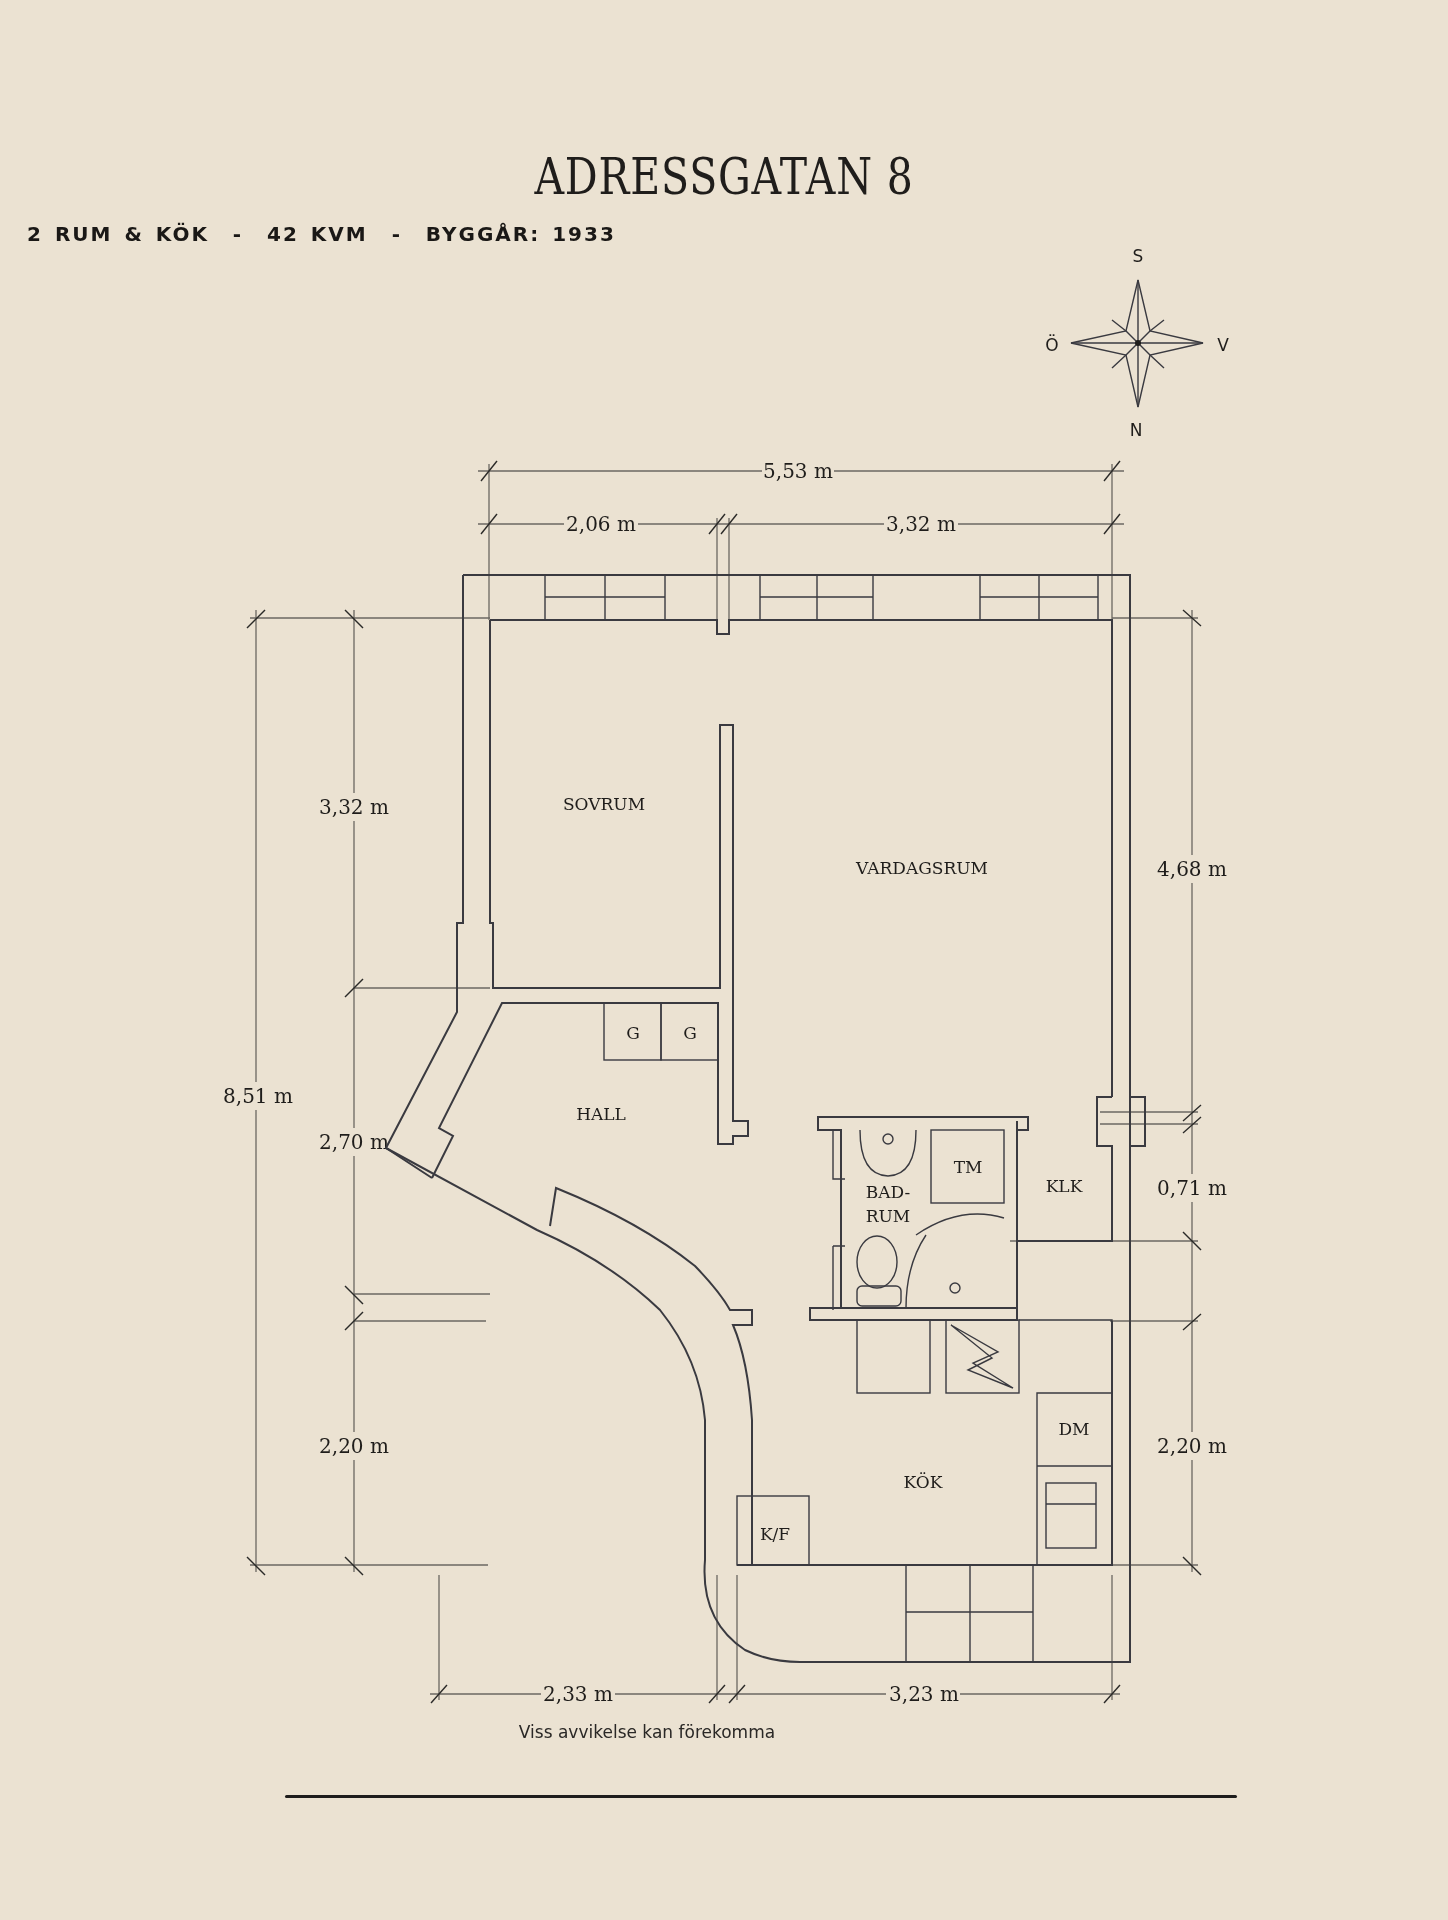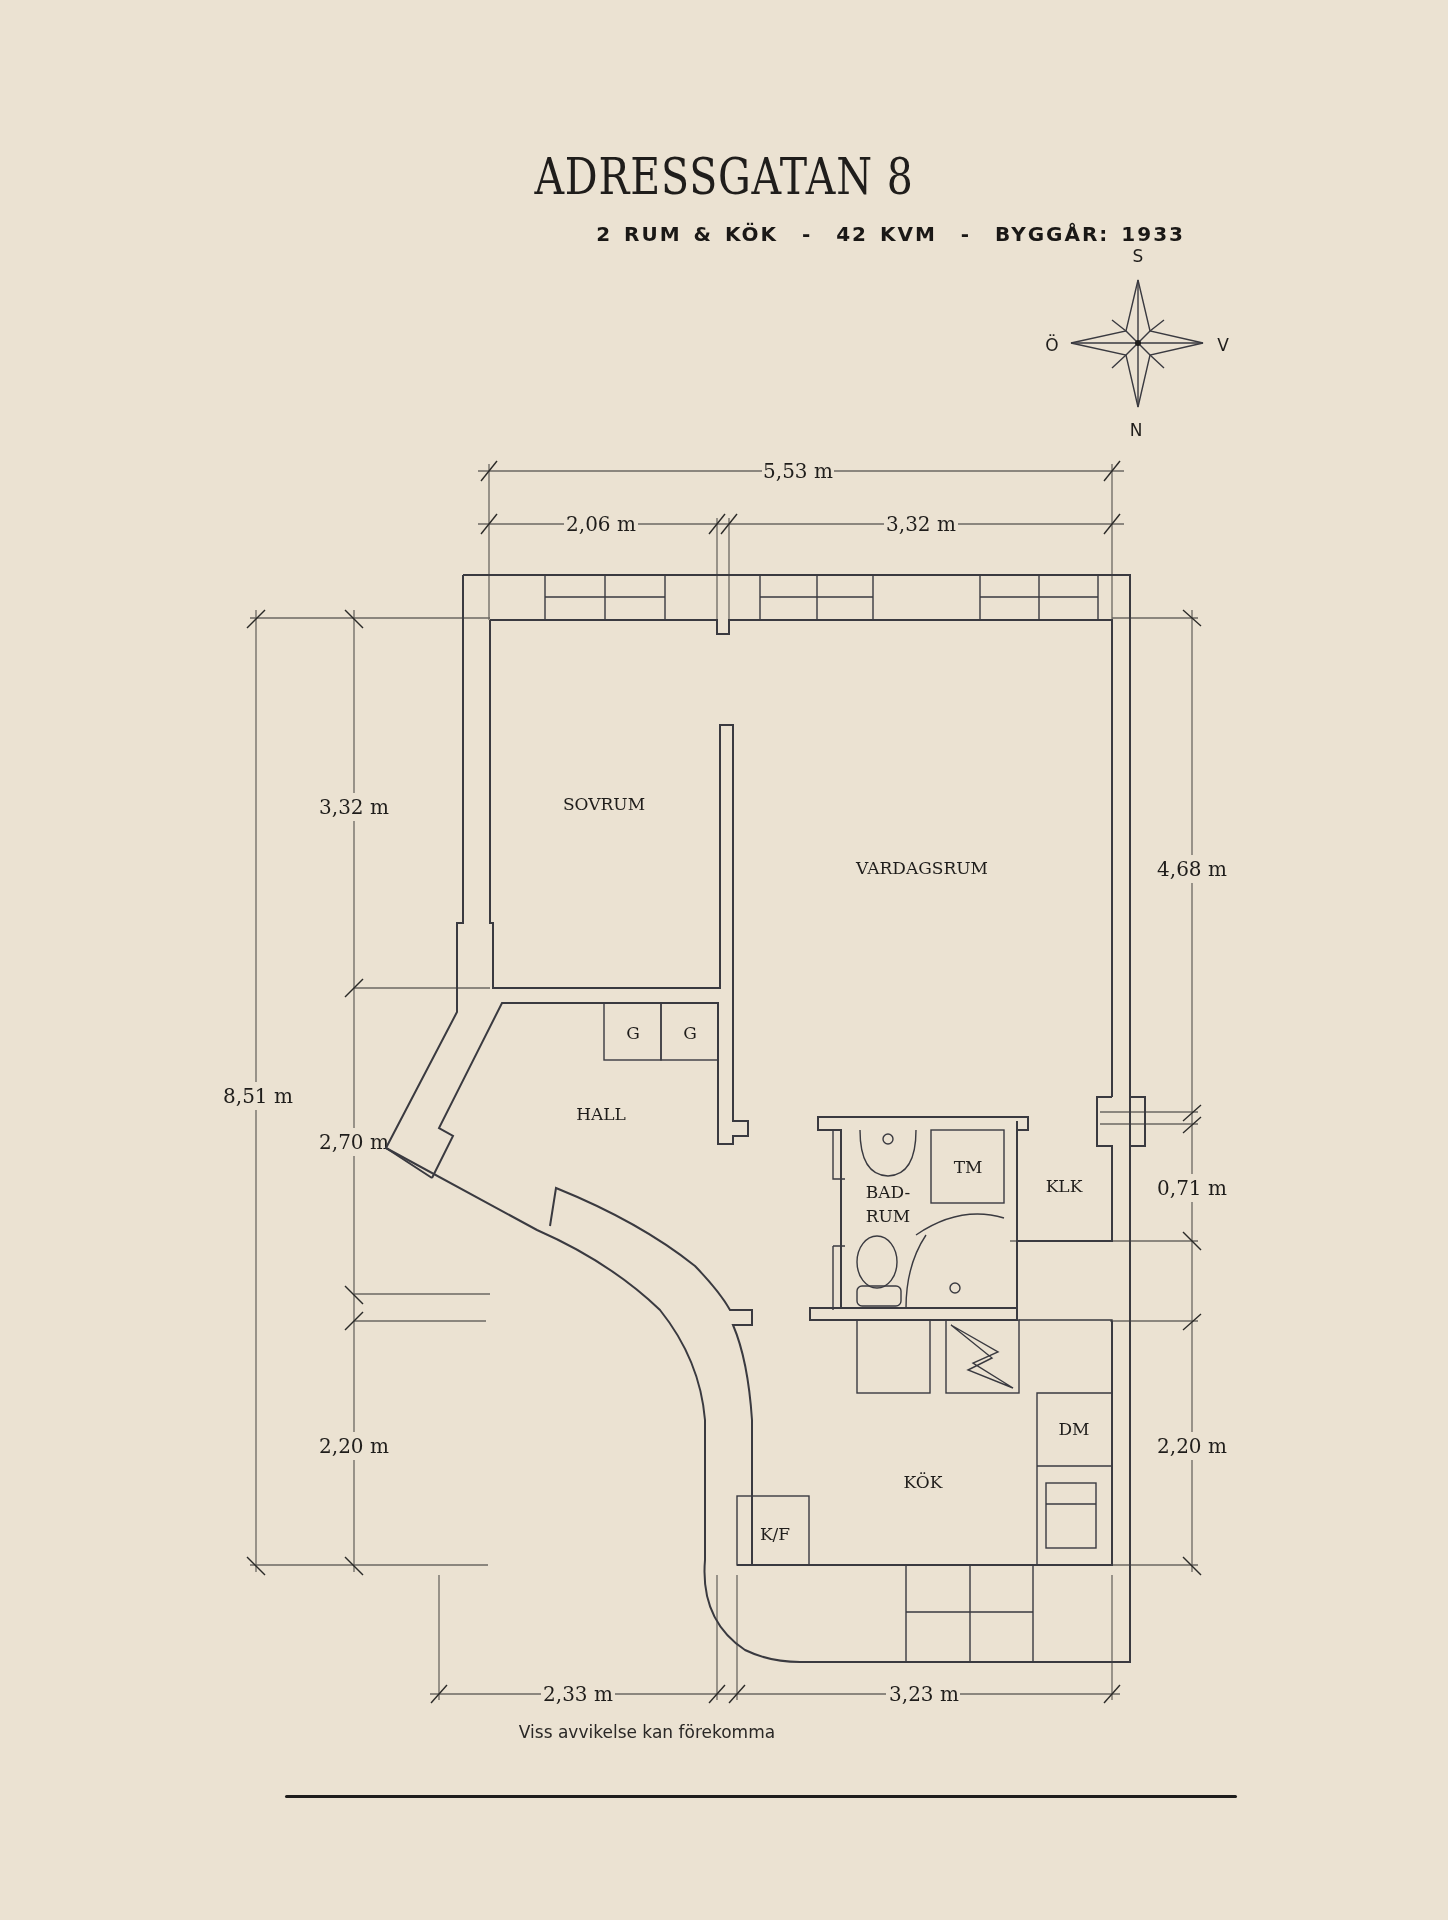--- a/index.html
+++ b/index.html
@@ -1,21 +1,21 @@
 <!DOCTYPE html>
 <html><head>
 <meta charset="utf-8">
 <style>
   html, body { margin:0; padding:0; }
   body { width:1448px; height:1920px; background:#ebe2d2; overflow:hidden; position:relative; }
   .title { position:absolute; left:0; width:1448px; top:148px; text-align:center;
     font-family:"DejaVu Serif", serif; font-size:50px; color:#1f1d1b; letter-spacing:1px;
     transform:scaleX(0.82); transform-origin:center; }
-  .subtitle { position:absolute; left:0; width:1185px; top:222px; text-align:right;
-    font-family:"DejaVu Sans", sans-serif; font-weight:bold; font-size:20px; color:#1a1816; letter-spacing:2px; word-spacing:3px; white-space:pre; }
+  .subtitle { position:absolute; left:0; width:1185px; top:222px; text-align:left;
+    font-family:"DejaVu Sans", sans-serif; font-weight:bold; font-size:20px; color:#1a1816; letter-spacing:2px; word-spacing:3px; white-space:pre;padding-left:27px; }
   svg.plan { position:absolute; left:0; top:0; }
   .wall { fill:none; stroke:#3a3a40; stroke-width:2; stroke-linejoin:miter; }
   .thin { fill:none; stroke:#3a3a40; stroke-width:1.4; }
   .dim { fill:none; stroke:#6b6762; stroke-width:1.3; }
   .tick { stroke:#2b2a28; stroke-width:1.4; }
   .room { font-family:"DejaVu Serif", serif; font-size:17px; fill:#1f1d1b; text-anchor:middle; }
   .dimtxt { font-family:"DejaVu Serif", serif; font-size:20px; fill:#1f1d1b; text-anchor:middle; }
   .bg { fill:#ebe2d2; }
   .compass-lbl { font-family:"DejaVu Sans", sans-serif; font-size:17px; fill:#1f1d1b; text-anchor:middle; }
   .note { position:absolute; left:0; width:1294px; top:1722px; text-align:center;

